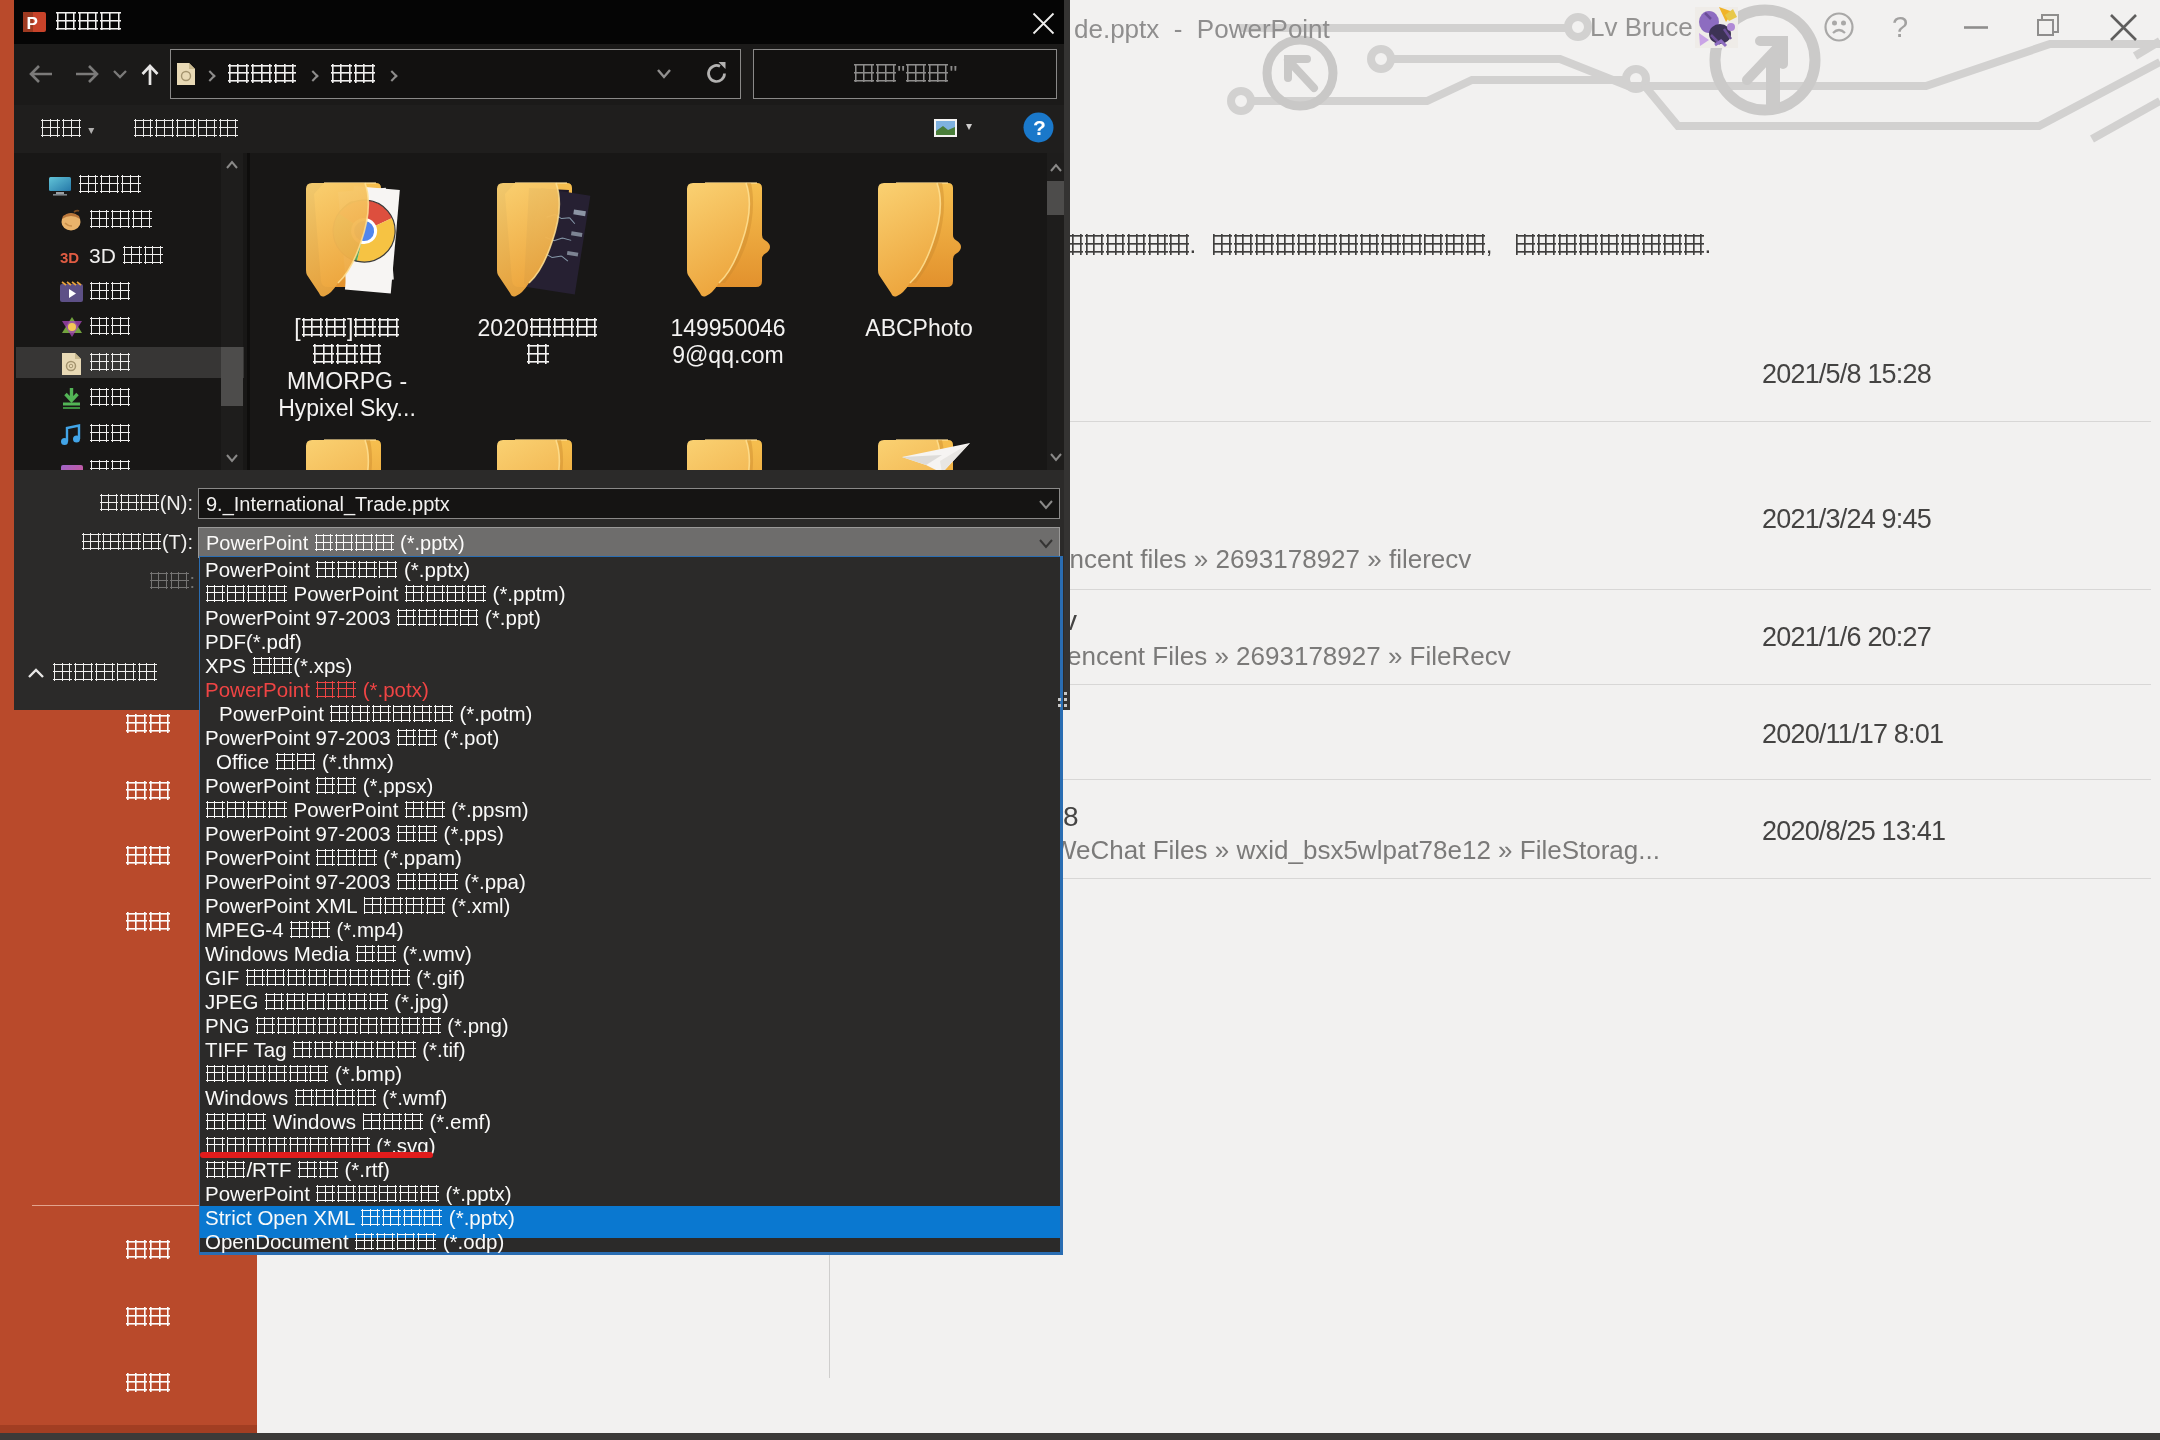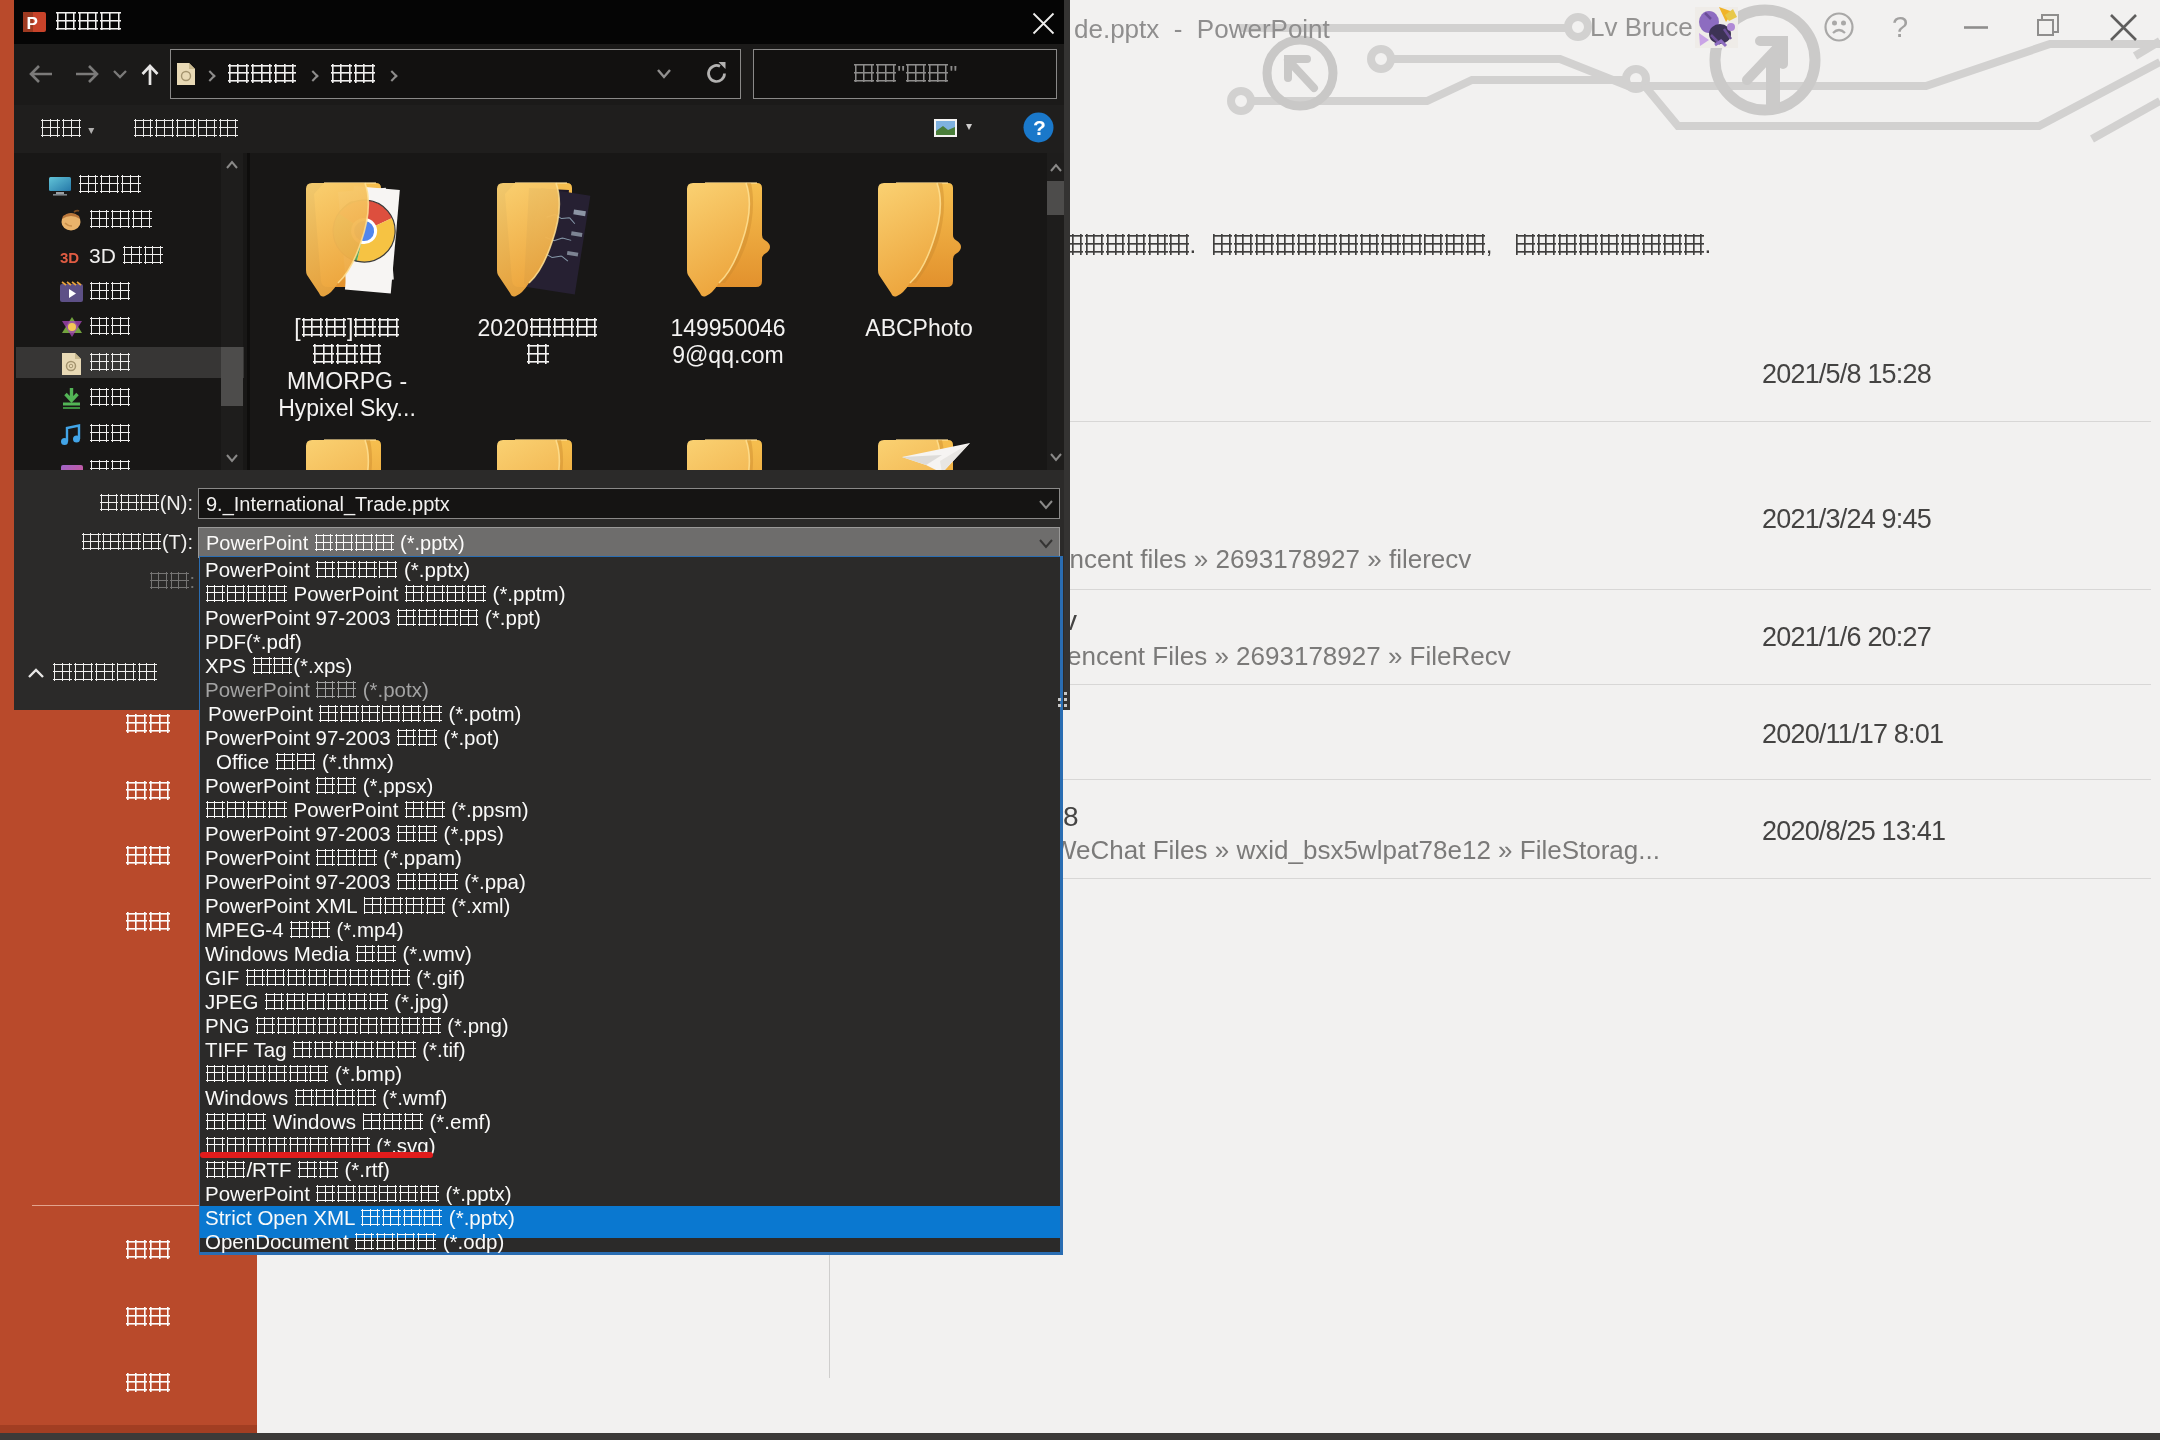--- a/index.html
+++ b/index.html
@@ -351,22 +351,22 @@
 <svg class="a" style="left:27px;top:667px" width="18" height="12" viewBox="0 0 18 12">
     <path d="M2,10 L9,3 L16,10" stroke="#e8e7e6" stroke-width="2.4" fill="none"></path>
   </svg>
 <div class="a" style="left:52px;top:661px;font-size:21px;font-weight:bold;color:#f2f1f0"><i class="h"></i><i class="h"></i><i class="h"></i><i class="h"></i><i class="h"></i></div>
 <div class="a" style="left:199px;top:556px;width:864px;height:699px;background:#2b2a29;border:1px solid #2a6db2;border-right-width:3px;border-bottom-width:3px">
 <div style="position:absolute;left:0;top:1px;width:860px;height:24px;padding-left:5px;font-size:20.5px;line-height:24px;color:#fafaf9;white-space:nowrap">PowerPoint <i class="h"></i><i class="h"></i><i class="h"></i><i class="h"></i> (*.pptx)</div>
 <div style="position:absolute;left:0;top:25px;width:860px;height:24px;padding-left:5px;font-size:20.5px;line-height:24px;color:#fafaf9;white-space:nowrap"><i class="h"></i><i class="h"></i><i class="h"></i><i class="h"></i> PowerPoint <i class="h"></i><i class="h"></i><i class="h"></i><i class="h"></i> (*.pptm)</div>
 <div style="position:absolute;left:0;top:49px;width:860px;height:24px;padding-left:5px;font-size:20.5px;line-height:24px;color:#fafaf9;white-space:nowrap">PowerPoint 97-2003 <i class="h"></i><i class="h"></i><i class="h"></i><i class="h"></i> (*.ppt)</div>
 <div style="position:absolute;left:0;top:73px;width:860px;height:24px;padding-left:5px;font-size:20.5px;line-height:24px;color:#fafaf9;white-space:nowrap">PDF(*.pdf)</div>
 <div style="position:absolute;left:0;top:97px;width:860px;height:24px;padding-left:5px;font-size:20.5px;line-height:24px;color:#fafaf9;white-space:nowrap">XPS <i class="h"></i><i class="h"></i>(*.xps)</div>
-<div style="position:absolute;left:0;top:121px;width:860px;height:24px;padding-left:5px;font-size:20.5px;line-height:24px;color:#a3a3a3;white-space:nowrap">PowerPoint <i class="h"></i><i class="h"></i> (*.potx)</div>
-<div style="position:absolute;left:0;top:145px;width:860px;height:24px;padding-left:8px;font-size:20.5px;line-height:24px;color:#fafaf9;white-space:nowrap">PowerPoint <i class="h"></i><i class="h"></i><i class="h"></i><i class="h"></i><i class="h"></i><i class="h"></i> (*.potm)</div>
+<div style="position:absolute;left:0;top:121px;width:860px;height:24px;padding-left:5px;font-size:20.5px;line-height:24px;color:#ef4444;white-space:nowrap">PowerPoint <i class="h"></i><i class="h"></i> (*.potx)</div>
+<div style="position:absolute;left:0;top:145px;width:860px;height:24px;padding-left:19px;font-size:20.5px;line-height:24px;color:#fafaf9;white-space:nowrap">PowerPoint <i class="h"></i><i class="h"></i><i class="h"></i><i class="h"></i><i class="h"></i><i class="h"></i> (*.potm)</div>
 <div style="position:absolute;left:0;top:169px;width:860px;height:24px;padding-left:5px;font-size:20.5px;line-height:24px;color:#fafaf9;white-space:nowrap">PowerPoint 97-2003 <i class="h"></i><i class="h"></i> (*.pot)</div>
 <div style="position:absolute;left:0;top:193px;width:860px;height:24px;padding-left:16px;font-size:20.5px;line-height:24px;color:#fafaf9;white-space:nowrap">Office <i class="h"></i><i class="h"></i> (*.thmx)</div>
 <div style="position:absolute;left:0;top:217px;width:860px;height:24px;padding-left:5px;font-size:20.5px;line-height:24px;color:#fafaf9;white-space:nowrap">PowerPoint <i class="h"></i><i class="h"></i> (*.ppsx)</div>
 <div style="position:absolute;left:0;top:241px;width:860px;height:24px;padding-left:5px;font-size:20.5px;line-height:24px;color:#fafaf9;white-space:nowrap"><i class="h"></i><i class="h"></i><i class="h"></i><i class="h"></i> PowerPoint <i class="h"></i><i class="h"></i> (*.ppsm)</div>
 <div style="position:absolute;left:0;top:265px;width:860px;height:24px;padding-left:5px;font-size:20.5px;line-height:24px;color:#fafaf9;white-space:nowrap">PowerPoint 97-2003 <i class="h"></i><i class="h"></i> (*.pps)</div>
 <div style="position:absolute;left:0;top:289px;width:860px;height:24px;padding-left:5px;font-size:20.5px;line-height:24px;color:#fafaf9;white-space:nowrap">PowerPoint <i class="h"></i><i class="h"></i><i class="h"></i> (*.ppam)</div>
 <div style="position:absolute;left:0;top:313px;width:860px;height:24px;padding-left:5px;font-size:20.5px;line-height:24px;color:#fafaf9;white-space:nowrap">PowerPoint 97-2003 <i class="h"></i><i class="h"></i><i class="h"></i> (*.ppa)</div>
 <div style="position:absolute;left:0;top:337px;width:860px;height:24px;padding-left:5px;font-size:20.5px;line-height:24px;color:#fafaf9;white-space:nowrap">PowerPoint XML <i class="h"></i><i class="h"></i><i class="h"></i><i class="h"></i> (*.xml)</div>
 <div style="position:absolute;left:0;top:361px;width:860px;height:24px;padding-left:5px;font-size:20.5px;line-height:24px;color:#fafaf9;white-space:nowrap">MPEG-4 <i class="h"></i><i class="h"></i> (*.mp4)</div>
 <div style="position:absolute;left:0;top:385px;width:700px;height:24px;padding-left:5px;font-size:20.5px;line-height:24px;color:#fafaf9;white-space:nowrap">Windows Media <i class="h"></i><i class="h"></i> (*.wmv)</div>

